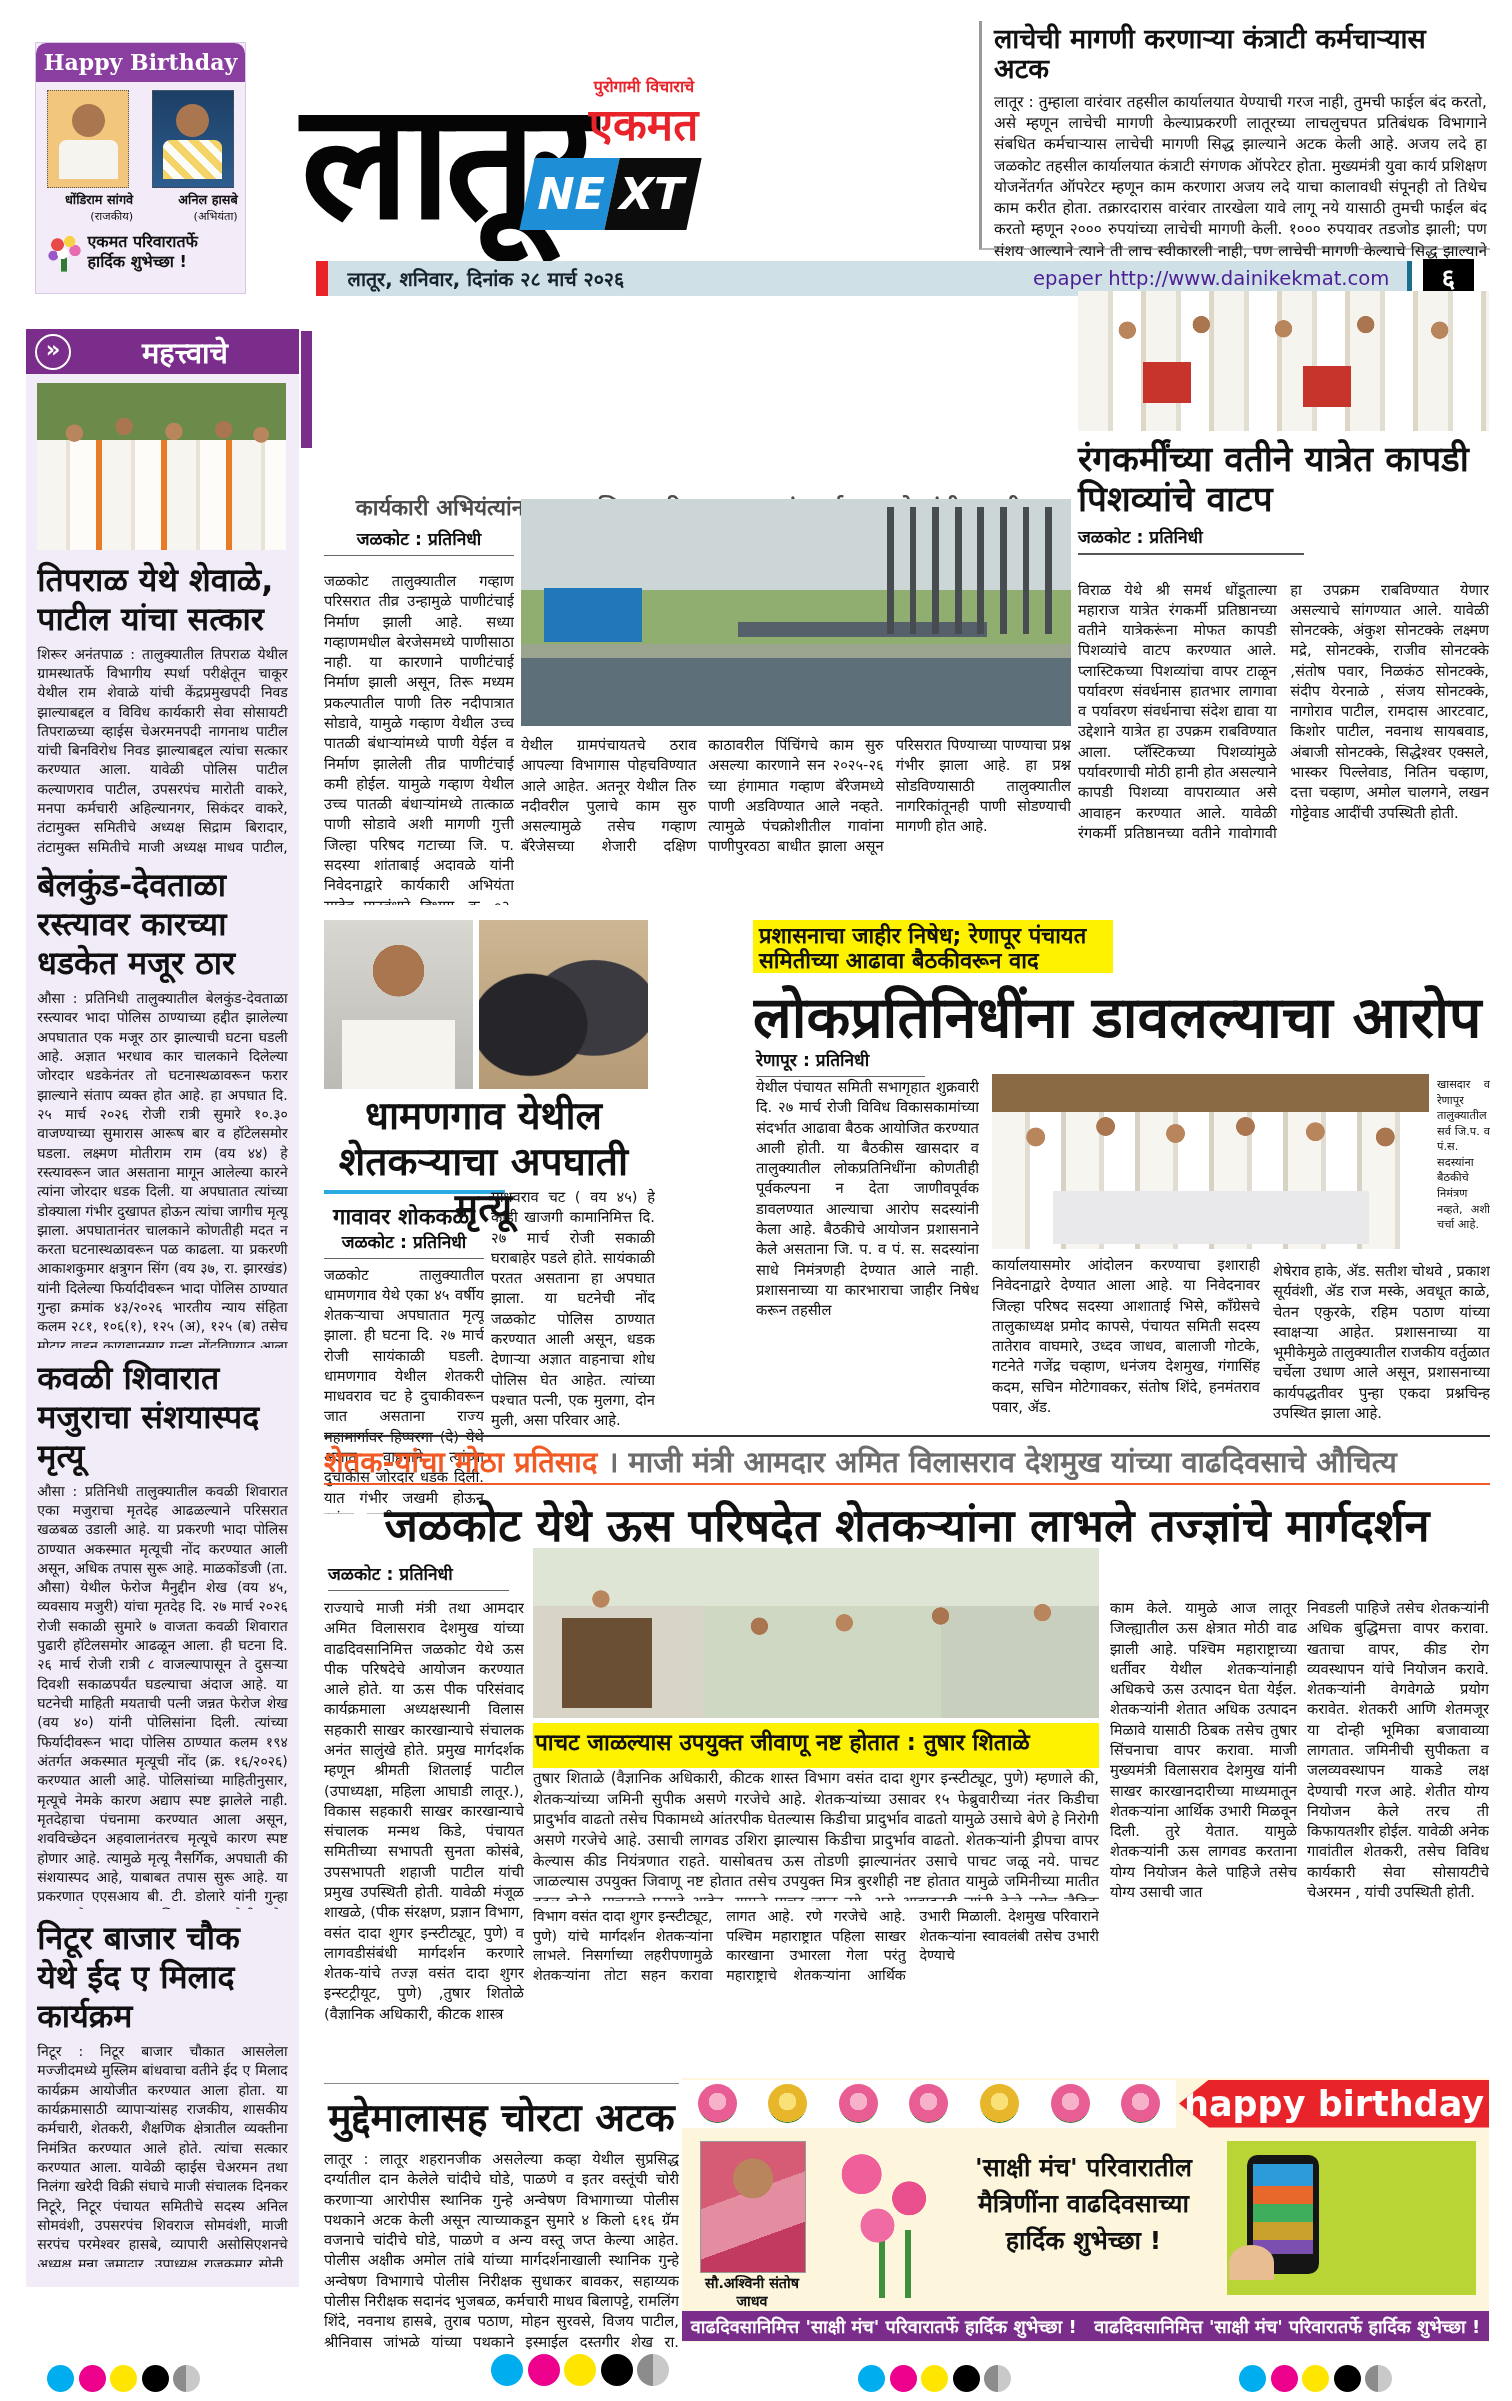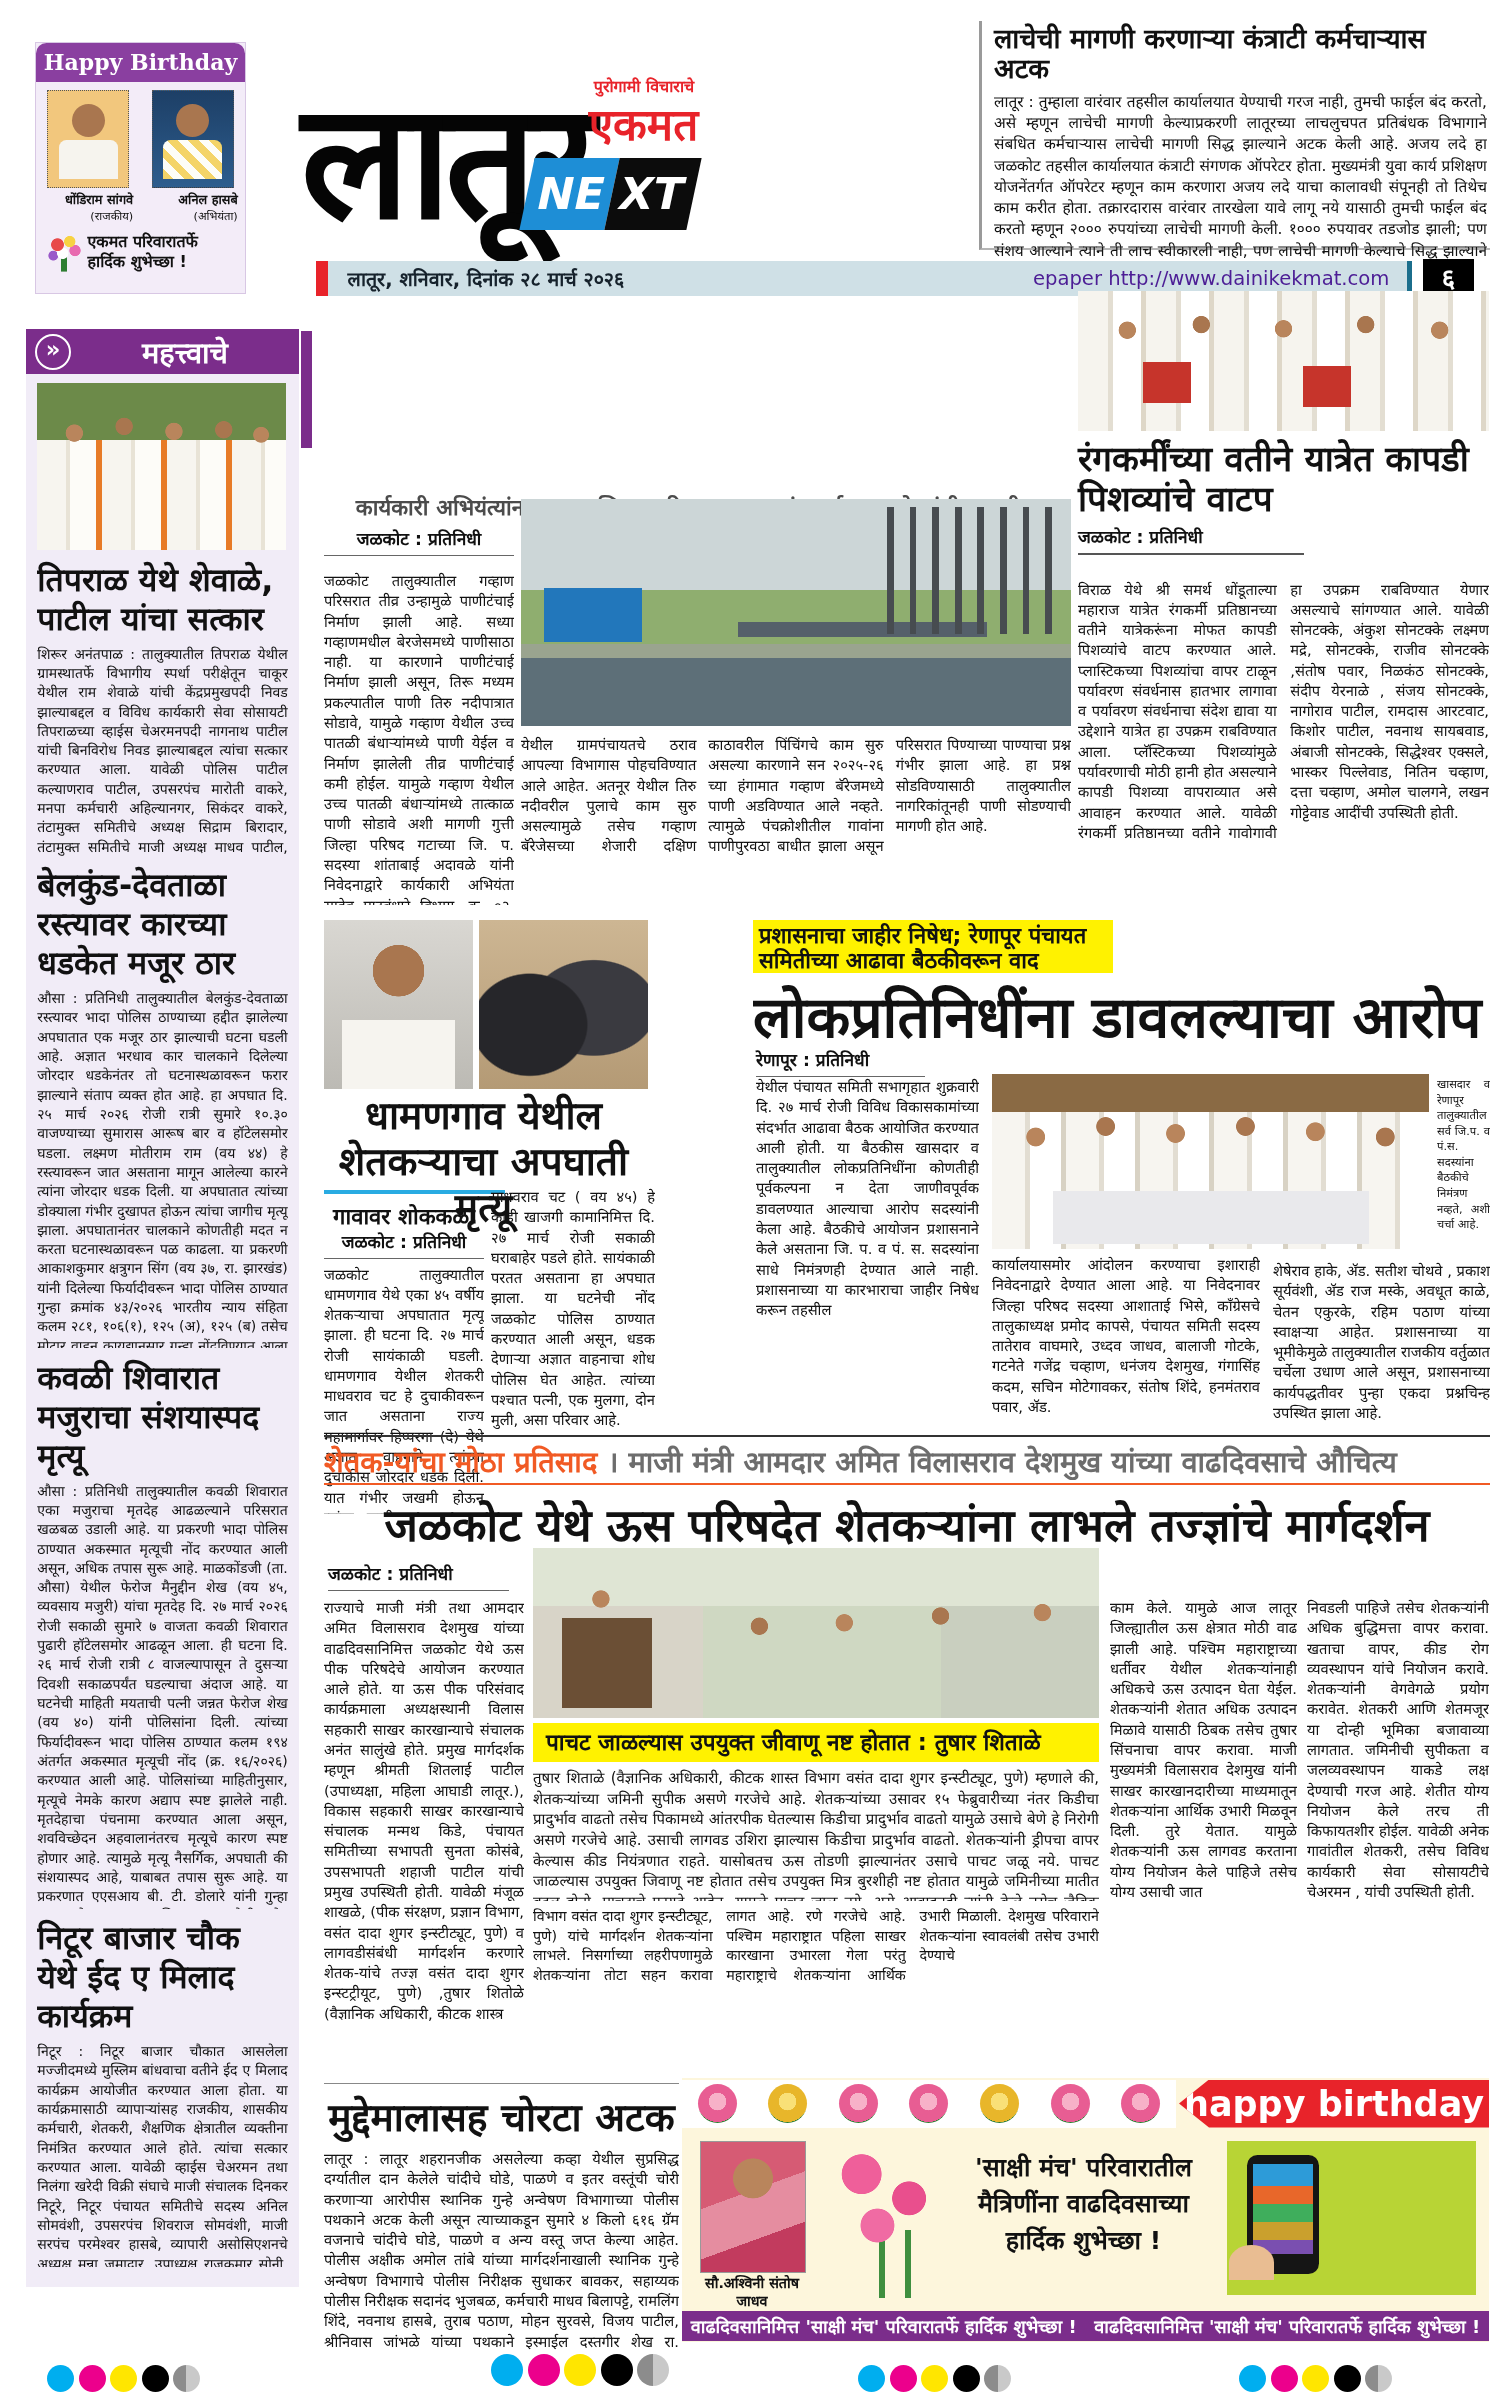--- a/index.html
+++ b/index.html
@@ -159,22 +159,22 @@
   .bd-c1{left:324px;top:1598px;width:200px;height:479px;}
   .bd-photo{left:533px;top:1548px;width:566px;height:170px;background:
      radial-gradient(circle at 12% 30%,#b9855c 0 8.3px,transparent 9px),
      radial-gradient(circle at 40% 46%,#a9764f 0 8.3px,transparent 9px),
      radial-gradient(circle at 55% 44%,#b9855c 0 8.3px,transparent 9px),
      radial-gradient(circle at 72% 40%,#a9764f 0 8.3px,transparent 9px),
      radial-gradient(circle at 90% 38%,#b9855c 0 8.3px,transparent 9px),
      linear-gradient(#6b4f35,#6b4f35) 6% 88%/90px 90px no-repeat,
      linear-gradient(to bottom,#dfe5d4 0 34%,transparent 34%),
      linear-gradient(90deg,#d8d4c8 0 30%,#cfd8c2 30% 72%,#c9cfbf 72% 100%);}
-  .bd-cap{left:533px;top:1723px;width:566px;height:39px;background:#fff200;font-size:22.6px;font-weight:900;
-          line-height:39px;padding-left:13px;box-sizing:border-box;white-space:nowrap;overflow:hidden;}
+  .bd-cap{left:533px;top:1723px;width:566px;height:45px;background:#fff200;font-size:22.6px;font-weight:900;
+          line-height:39px;padding-left:2px;box-sizing:border-box;white-space:nowrap;overflow:hidden;}
   .bd-capbody{left:533px;top:1768px;width:566px;height:133px;font-size:15px;}
   .bd-minis{left:533px;top:1907px;width:566px;height:170px;column-count:3;column-gap:13.6px;font-size:14.3px;}
   .bd-c4{left:1110px;top:1598px;width:187px;height:479px;}
   .bd-c5{left:1307px;top:1598px;width:182px;height:479px;}
 
   
   .th-art{left:324px;top:2083px;width:355px;height:271px;border-top:1.5px solid #888;padding-top:4.5px;box-sizing:border-box;}
   .th-head{font-size:39px;font-weight:900;text-align:center;}
   .th-body{font-size:14.7px;margin-top:7.5px;height:202px;}
   .ad{left:682px;top:2078px;width:807px;height:264px;background:#fdf6dc;}

